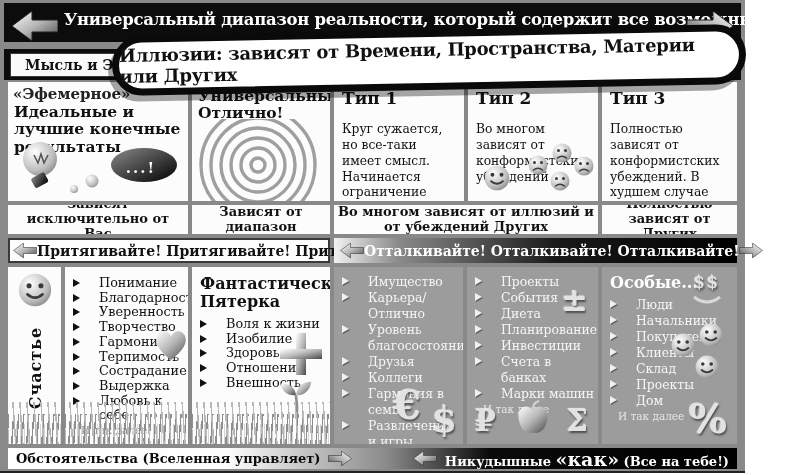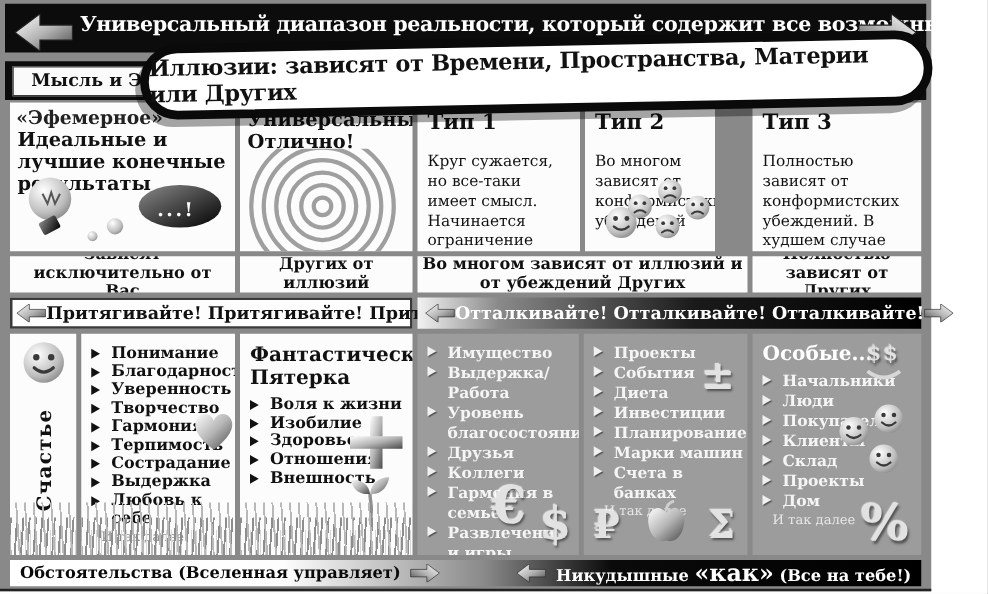--- a/index.html
+++ b/index.html
@@ -26,21 +26,21 @@
   
   .cell{position:absolute;background:#fcfcfc;box-sizing:border-box;overflow:hidden;}
   .gcell{background:#9c9c9c;color:#fff;}
   .dep{display:flex;align-items:center;justify-content:center;text-align:center;
        font-weight:700;font-size:13px;line-height:1.15;padding:0 4px;}
   h3,h4{margin:0;}
   
   #cellA1{left:8px;top:82px;width:180px;height:119px;}
   #cellA2{left:192px;top:82px;width:138px;height:119px;}
   #cellA3{left:334px;top:82px;width:130px;height:119px;}
-  #cellA4{left:468px;top:82px;width:104px;height:119px;}
+  #cellA4{left:468px;top:82px;width:130px;height:119px;}
   #cellA5{left:602px;top:82px;width:135px;height:119px;}
   #cellB1{left:8px;top:205px;width:180px;height:29px;}
   #cellB2{left:192px;top:205px;width:138px;height:29px;}
   #cellB3{left:334px;top:205px;width:264px;height:29px;}
   #cellB4{left:602px;top:205px;width:135px;height:29px;}
   .eph{font-size:15px;font-weight:700;padding:3px 0 0 5px;color:#222;}
   .cell-head{font-size:15.5px;font-weight:700;line-height:1.12;padding:0 6px;}
   .type-title{font-size:17px;font-weight:700;padding:6px 8px 2px 8px;}
   .type-body{font-size:12.3px;line-height:1.28;padding:0 8px;}
   #thought-text{position:absolute;left:104px;bottom:24px;width:58px;text-align:center;color:#fff;
@@ -56,21 +56,21 @@
   .small-arrow{width:24px;height:15px;flex:0 0 auto;}
   .flip{transform:scaleX(-1);}
   
   #cellD1{left:8px;top:267px;width:53px;height:177px;}
   #cellD2{left:65px;top:267px;width:123px;height:177px;}
   #cellD3{left:192px;top:267px;width:138px;height:177px;}
   #cellD4{left:334px;top:267px;width:129px;height:177px;}
   #cellD5{left:467px;top:267px;width:131px;height:177px;}
   #cellD6{left:602px;top:267px;width:135px;height:177px;}
   ul.plist{list-style:none;margin:0;padding:9px 2px 0 8px;}
-  ul.plist li{position:relative;padding-left:16px;font-weight:700;font-size:12.8px;
+  ul.plist li{position:relative;padding-left:26px;font-weight:400;font-size:12.8px;
         line-height:14.7px;}
   .gcell ul.plist li{font-size:12.4px;line-height:16px;color:#f5f5f5;}
   .tri{position:absolute;left:0;top:3px;width:0;height:0;border-style:solid;
         border-width:4.5px 0 4.5px 7.5px;border-color:transparent transparent transparent #111;}
   .gcell .tri{border-left-color:#f0f0f0;filter:drop-shadow(1px 1px 0 #555);}
   .etc{font-size:10.5px;font-weight:400;color:#8f8f8f;padding:1px 0 0 16px;}
   .gcell .etc{color:#e6e6e6;}
   .vlabel{position:absolute;left:50%;top:57%;transform:translate(-50%,-50%) rotate(180deg);
         writing-mode:vertical-rl;font-weight:700;font-size:16px;letter-spacing:1px;}
   .grass{position:absolute;left:0;right:0;bottom:0;height:42px;pointer-events:none;background:
@@ -213,21 +213,21 @@
         </svg>
     </div>
   </div>
 
   <div class="cell" id="cellA5">
     <h4 class="type-title">Тип 3</h4>
     <p class="type-body"><span>Полностью зависят от конформистских убеждений. В худшем случае это никудышные </span></p>
   </div>
 
   <div class="cell dep" id="cellB1">Зависят исключительно от Вас</div>
-  <div class="cell dep" id="cellB2">Других от иллюзий</div>
+  <div class="cell dep" id="cellB2">Зависят от диапазон</div>
   <div class="cell dep" id="cellB3">Во многом зависят от иллюзий и от убеждений Других</div>
   <div class="cell dep" id="cellB4">Полностью зависят от Других</div>
 
   <div id="band-attract">
     <svg class="small-arrow">
         <use href="#arrow"></use>
       </svg>
     <span class="band-label">Притягивайте! Притягивайте! Притягивайте!</span>
     <svg class="small-arrow flip">
         <use href="#arrow"></use>
@@ -285,57 +285,57 @@
     </svg>
     <svg class="abs" style="right:16px;bottom:26px" width="36" height="42">
         <use href="#sprout"></use>
       </svg>
     <div class="grass"></div>
   </div>
 
   <div class="cell gcell" id="cellD4">
     <ul class="plist" style="padding-top:7px">
       <li><span class="tri"></span><span>Имущество</span></li>
-      <li><span class="tri"></span><span>Выдержка/Работа</span></li>
+      <li><span class="tri"></span><span>Карьера/Отлично</span></li>
       <li><span class="tri"></span><span>Уровень благосостояния</span></li>
       <li><span class="tri"></span><span>Друзья</span></li>
       <li><span class="tri"></span><span>Коллеги</span></li>
       <li><span class="tri"></span><span>Гармония в семье</span></li>
       <li><span class="tri"></span><span>Развлечения и игры</span></li>
 
     </ul>
 
     <span class="glyph abs" style="right:42px;bottom:16px;font-size:40px">€</span>
     <span class="glyph abs" style="right:6px;bottom:4px;font-size:36px">$</span>
   </div>
 
   <div class="cell gcell" id="cellD5">
     <ul class="plist" style="padding-top:7px">
       <li><span class="tri"></span><span>Проекты</span></li>
       <li><span class="tri"></span><span>События</span></li>
       <li><span class="tri"></span><span>Диета</span></li>
+      <li><span class="tri"></span><span>Планирование</span></li>
       <li><span class="tri"></span><span>Инвестиции</span></li>
-      <li><span class="tri"></span><span>Планирование</span></li>
+      <li><span class="tri"></span><span>Счета в банках</span></li>
       <li><span class="tri"></span><span>Марки машин</span></li>
-      <li><span class="tri"></span><span>Счета в банках</span></li>
     </ul>
     <div class="etc">И так далее</div>
     <span class="glyph abs" style="right:10px;top:14px;font-size:32px">±</span>
     <span class="glyph abs" style="left:8px;bottom:6px;font-size:30px">₽</span>
     <svg class="abs" style="left:48px;bottom:8px" width="36" height="36">
         <use href="#apple"></use>
       </svg>
     <span class="glyph abs" style="right:10px;bottom:6px;font-size:30px">Σ</span>
   </div>
 
   <div class="cell gcell" id="cellD6">
     <h3 class="cell-head" style="padding:7px 16px 3px 8px;font-size:16px;color:#fff">Особые...</h3>
     <ul class="plist" style="padding-top:2px">
+      <li><span class="tri"></span><span>Люди</span></li>
       <li><span class="tri"></span><span>Начальники</span></li>
-      <li><span class="tri"></span><span>Люди</span></li>
       <li><span class="tri"></span><span>Покупатели</span></li>
       <li><span class="tri"></span><span>Клиенты</span></li>
       <li><span class="tri"></span><span>Склад</span></li>
       <li><span class="tri"></span><span>Проекты</span></li>
       <li><span class="tri"></span><span>Дом</span></li>
     </ul>
     <div class="etc">И так далее</div>
     <div class="abs" style="right:10px;top:6px;width:40px;text-align:center">
       <span class="glyph" style="font-size:16px;letter-spacing:2px">$$</span>
       <svg width="30" height="12">

